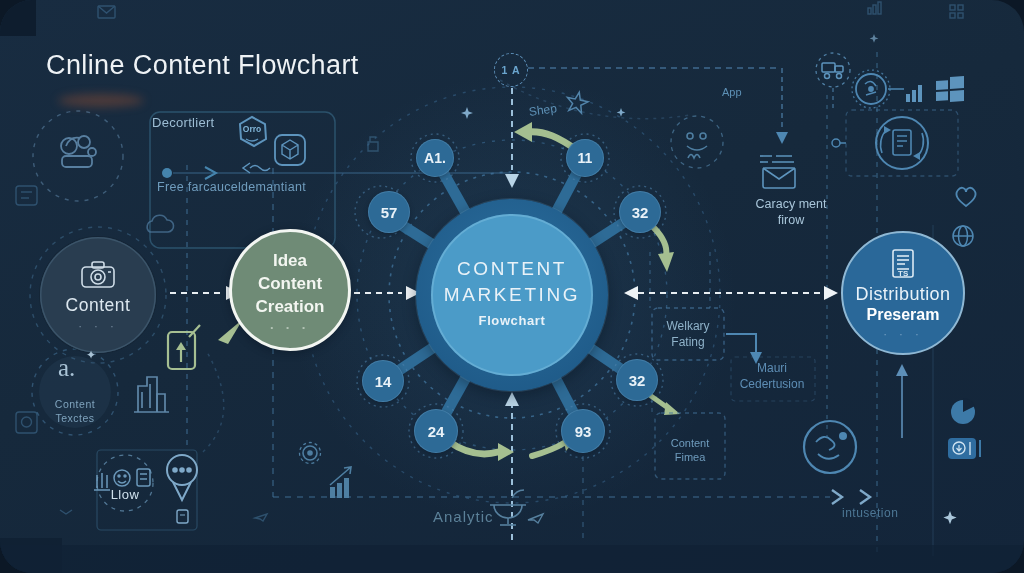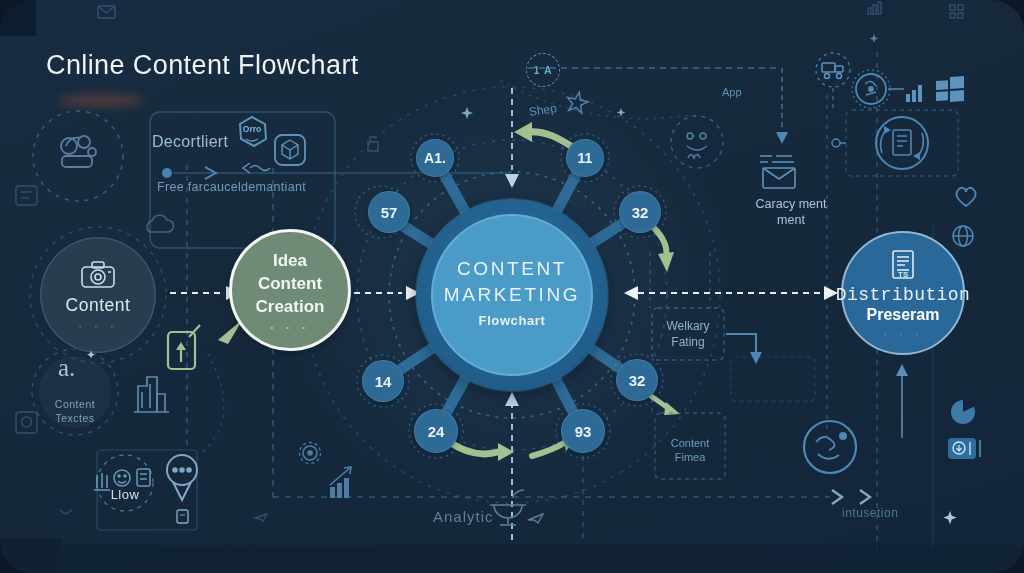--- a/index.html
+++ b/index.html
@@ -41,36 +41,36 @@
     background:#4b9bc8;box-shadow:inset 0 0 0 2px rgba(150,205,235,.35);
     display:flex;flex-direction:column;align-items:center;justify-content:center;text-align:center;
     color:#e9f2f8;
   }
   .cline{font-size:19px;letter-spacing:2.6px;font-weight:500;line-height:26px;}
   .cline3{font-size:13px;letter-spacing:.6px;font-weight:700;line-height:26px;}
   .node-dist{
     left:841px;top:231px;width:124px;height:124px;background:#2a6899;
     border:2px solid #8fb8d4;color:#e9f2f9;
   }
-  .node-dist .nlabel{font-size:18px;letter-spacing:.4px;margin-top:4px;font-family:Liberation Mono, monospace;}
+  .node-dist .nlabel{font-size:18px;letter-spacing:.4px;margin-top:4px;}
   .node-dist .nsub{font-size:16px;font-weight:700;color:#ffffff;margin-top:1px;}
   .dots{font-size:13px;letter-spacing:4px;color:rgba(190,215,235,.45);margin-top:6px;line-height:8px;}
   .dots-green{color:rgba(235,242,233,.55);}
   .sat{
     position:absolute;border-radius:50%;background:#2d6a96;color:#e9f2f8;
     display:flex;align-items:center;justify-content:center;font-weight:700;font-size:15px;
     box-shadow:inset 0 0 0 1px rgba(130,185,220,.25), 0 2px 5px rgba(5,15,25,.3);
   }
   .badge-1a{
     left:494px;top:53px;width:32px;height:32px;border-radius:50%;
     border:1.5px dashed #5d8fb8;color:#6ba6cf;font-size:10.5px;font-weight:700;
-    display:flex;align-items:center;justify-content:center;letter-spacing:1px;margin-left:32px;
+    display:flex;align-items:center;justify-content:center;letter-spacing:1px;
   }
   .lbl{position:absolute;color:#8fb2c9;font-size:12px;line-height:1.3;}
-  .lbl-decort{left:152px;top:132px;color:#9dbdd4;font-size:16px;letter-spacing:.3px;}
+  .lbl-decort{left:152px;top:115px;color:#9dbdd4;font-size:13px;letter-spacing:.3px;}
   .lbl-free{left:157px;top:179px;color:#6f9cbd;font-size:12.5px;letter-spacing:.3px;}
   .lbl-shep{left:529px;top:103px;color:#5d90b5;transform:rotate(-8deg);}
   .lbl-app{left:722px;top:85px;color:#5d90b5;font-size:11px;}
   .lbl-caracy{left:748px;top:196px;width:86px;text-align:center;color:#a9c6da;font-size:12.5px;}
   .lbl-welkary{left:652px;top:319px;width:72px;text-align:center;color:#8fb2c9;}
   .lbl-mauri{left:722px;top:361px;width:100px;text-align:center;color:#5d8db4;}
   .lbl-fimea{left:655px;top:436px;width:70px;text-align:center;color:#6f9cbd;font-size:11px;}
   .lbl-texctes{left:40px;top:398px;width:70px;text-align:center;color:#7fa3bd;font-size:10.5px;letter-spacing:.5px;}
   .lbl-a{left:58px;top:352px;color:#a9c3d6;font-size:25px;font-family:"Liberation Serif",serif;}
   .lbl-asterisk{left:86px;top:348px;color:#a9c3d6;font-size:12px;}
@@ -494,26 +494,30 @@
   <div class="lbl lbl-a">a.</div>
   <div class="lbl lbl-asterisk">✦</div>
 
   <div class="lbl lbl-decort">Decortliert</div>
   <div class="lbl lbl-free">Free farcauceldemantiant</div>
   <div class="lbl lbl-shep">Shep</div>
   <div class="lbl lbl-app">App</div>
 
   <div class="lbl lbl-caracy">
     <div>Caracy ment</div>
-    <div>ment</div>
+    <div>firow</div>
   </div>
   <div class="lbl lbl-welkary">
     <div>Welkary</div>
     <div>Fating</div>
   </div>
+  <div class="lbl lbl-mauri">
+    <div>Mauri</div>
+    <div>Cedertusion</div>
+  </div>
   <div class="lbl lbl-fimea">
     <div>Content</div>
     <div>Fimea</div>
   </div>
   <div class="lbl lbl-texctes">
     <div>Content</div>
     <div>Texctes</div>
   </div>
   <div class="lbl lbl-llow">Llow</div>
   <div class="lbl lbl-analytic">Analytic</div>

